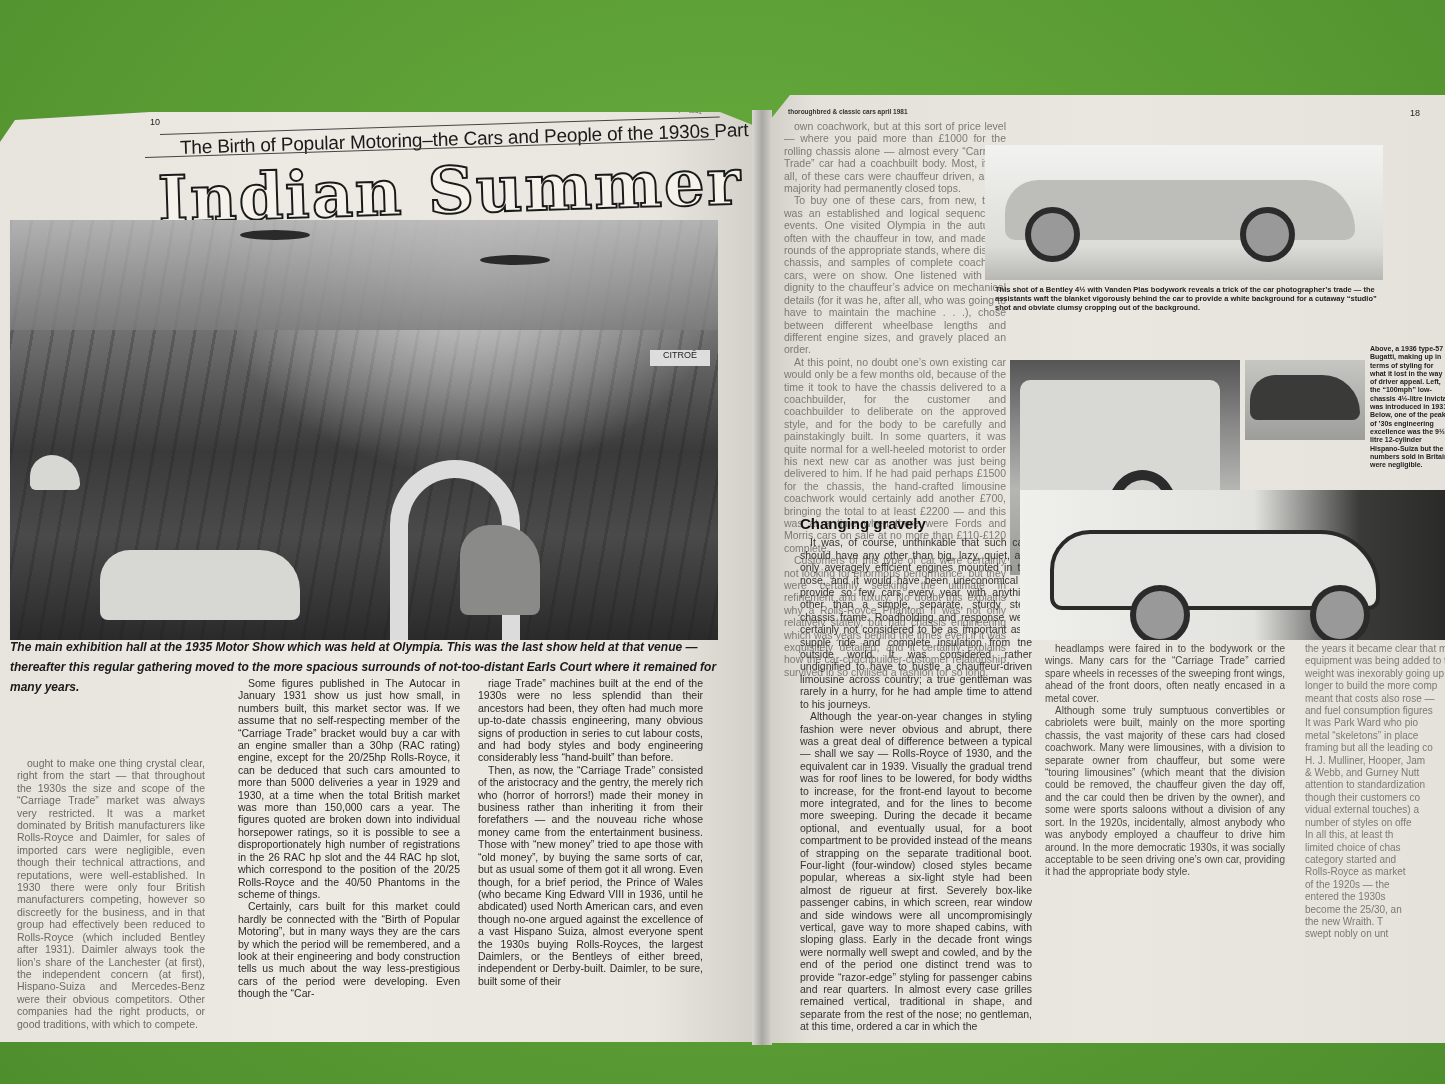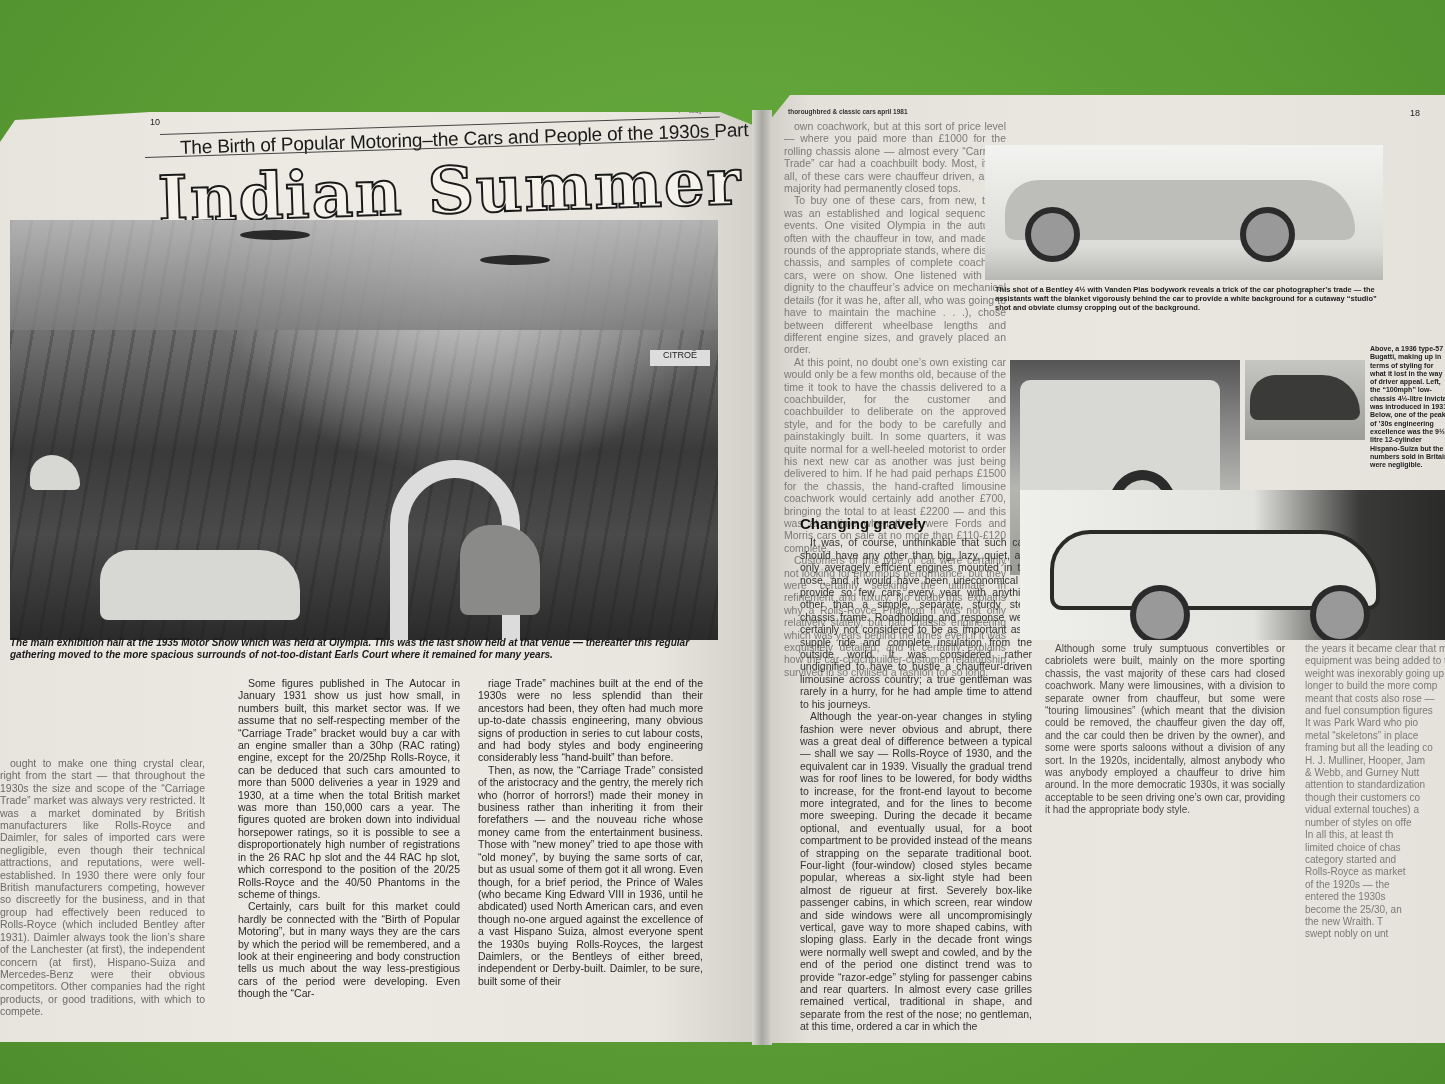--- a/index.html
+++ b/index.html
@@ -43,31 +43,31 @@
   }
   .photo-main .arch { position:absolute; left:380px; top:240px; width:130px; height:200px; border:18px solid #dcdcdc; border-bottom:none; border-radius:80px 80px 0 0; }
   .photo-main .car { position:absolute; background:#d7d7d3; border-radius:30px 40px 8px 8px; }
   .photo-main .car.c1 { left:90px; top:330px; width:200px; height:70px; }
   .photo-main .car.c2 { left:450px; top:305px; width:80px; height:90px; background:#8a8a88; }
   .photo-main .car.c3 { left:20px; top:235px; width:50px; height:35px; }
   .photo-main .ceiling { position:absolute; left:0; top:0; width:100%; height:110px; background:linear-gradient(180deg,#b8b8b8,#7c7c7c); opacity:0.8; }
   .photo-main .lamp { position:absolute; width:70px; height:10px; border-radius:50%; background:#2a2a2a; }
   .photo-main .sign { position:absolute; left:640px; top:130px; width:60px; height:16px; background:#ddd; font-size:9px; color:#222; text-align:center; font-weight:normal; }
   .caption-main {
-    position:absolute; left:10px; top:525px; width:715px; font-size:10px; font-style:italic; font-weight:bold;
-    color:#1a1a1a; line-height:12px;
+    position:absolute; left:10px; top:525px; width:715px; font-size:12px; font-style:italic; font-weight:bold;
+    color:#1a1a1a; line-height:20px;
   }
   .byline {
     position:absolute; left:5px; top:555px; width:230px; font-size:24px; line-height:26px; color:#1a1a1a;
   }
   .byline b { font-weight:bold; }
   .col { position:absolute; font-size:10.5px; line-height:12.4px; color:#2a2a2a; text-align:justify; }
   .col p { margin:0; text-indent:10px; }
   .col .hd { font-weight:bold; font-size:15px; text-indent:0; margin:8px 0 6px 0; color:#111; }
-  .col-l1 { left:0px; top:645px; width:205px; color:#6a6a66; }
+  .col-l1 { left:0px; top:645px; width:205px; color:#6a6a66;padding-left:17px; }
   .col-l2 { left:238px; top:565px; width:222px; }
   .col-l3 { left:478px; top:565px; width:225px; }
 
   
   .gutter { position:absolute; left:752px; top:110px; width:20px; height:935px; background:linear-gradient(90deg,#d9d8d2,#a9a8a2 50%,#d0cfc9); }
 
   
   .page-right {
     position:absolute; left:770px; top:95px; width:675px; height:948px;
     background: linear-gradient(90deg, #d2cfc7 0%, #e3e1da 6%, #e9e7e0 50%, #e4e2db 100%);
@@ -163,20 +163,21 @@
       <p>Although the year-on-year changes in styling fashion were never obvious and abrupt, there was a great deal of difference between a typical — shall we say — Rolls-Royce of 1930, and the equivalent car in 1939. Visually the gradual trend was for roof lines to be lowered, for body widths to increase, for the front-end layout to become more integrated, and for the lines to become more sweeping. During the decade it became optional, and eventually usual, for a boot compartment to be provided instead of the means of strapping on the separate traditional boot. Four-light (four-window) closed styles became popular, whereas a six-light style had been almost de rigueur at first. Severely box-like passenger cabins, in which screen, rear window and side windows were all uncompromisingly vertical, gave way to more shaped cabins, with sloping glass. Early in the decade front wings were normally well swept and cowled, and by the end of the period one distinct trend was to provide “razor-edge” styling for passenger cabins and rear quarters. In almost every case grilles remained vertical, traditional in shape, and separate from the rest of the nose; no gentleman, at this time, ordered a car in which the</p>
     </div>
 
     <div class="photo-r photo-r4">
       <div class="carshape" style="left:30px;top:40px;width:330px;height:80px;background:#e2e2de;border:4px solid #2a2a28;"></div>
       <div class="wheel" style="left:110px;top:95px;width:60px;height:60px;"></div>
       <div class="wheel" style="left:290px;top:95px;width:60px;height:60px;"></div>
     </div>
 
     <div class="col col-r3">
+      <p>headlamps were faired in to the bodywork or the wings. Many cars for the “Carriage Trade” carried spare wheels in recesses of the sweeping front wings, ahead of the front doors, often neatly encased in a metal cover.</p>
       <p>Although some truly sumptuous convertibles or cabriolets were built, mainly on the more sporting chassis, the vast majority of these cars had closed coachwork. Many were limousines, with a division to separate owner from chauffeur, but some were “touring limousines” (which meant that the division could be removed, the chauffeur given the day off, and the car could then be driven by the owner), and some were sports saloons without a division of any sort. In the 1920s, incidentally, almost anybody who was anybody employed a chauffeur to drive him around. In the more democratic 1930s, it was socially acceptable to be seen driving one’s own car, providing it had the appropriate body style.</p>
     </div>
 
     <div class="col col-r4">
       <p>the years it became clear that m</p>
       <p>equipment was being added to t</p>
       <p>weight was inexorably going up</p>
       <p>longer to build the more comp</p>
       <p>meant that costs also rose —</p>
       <p>and fuel consumption figures</p>

